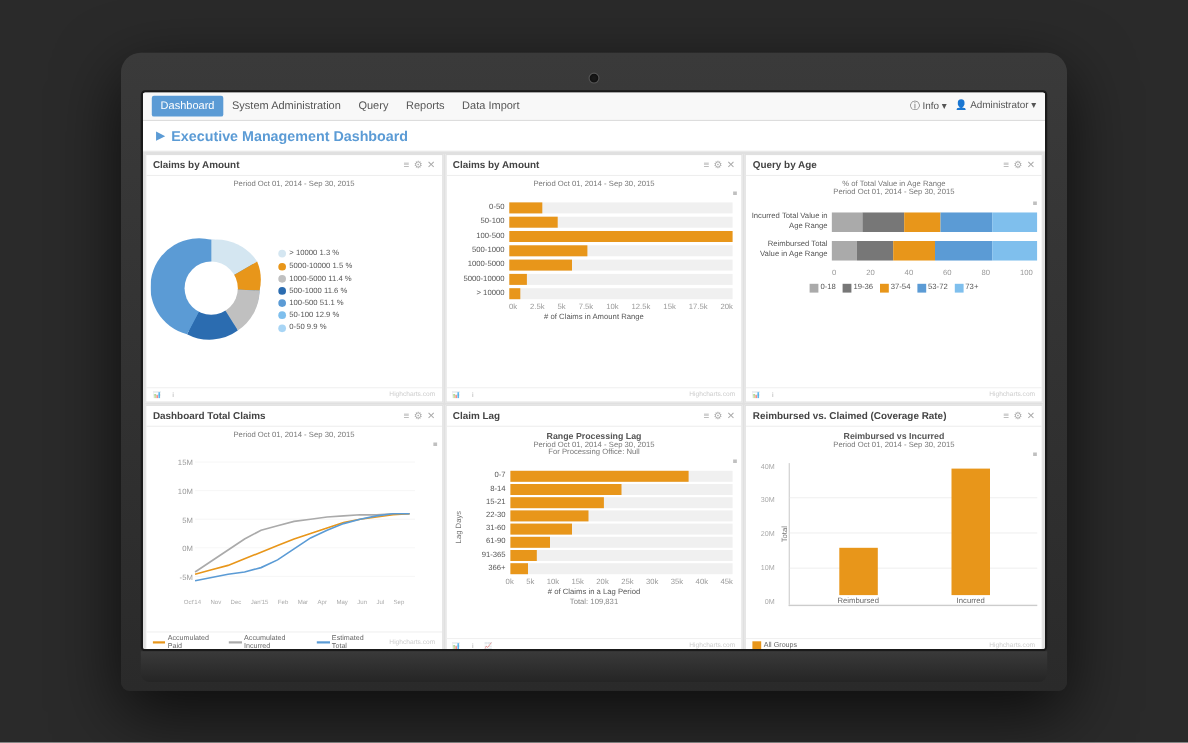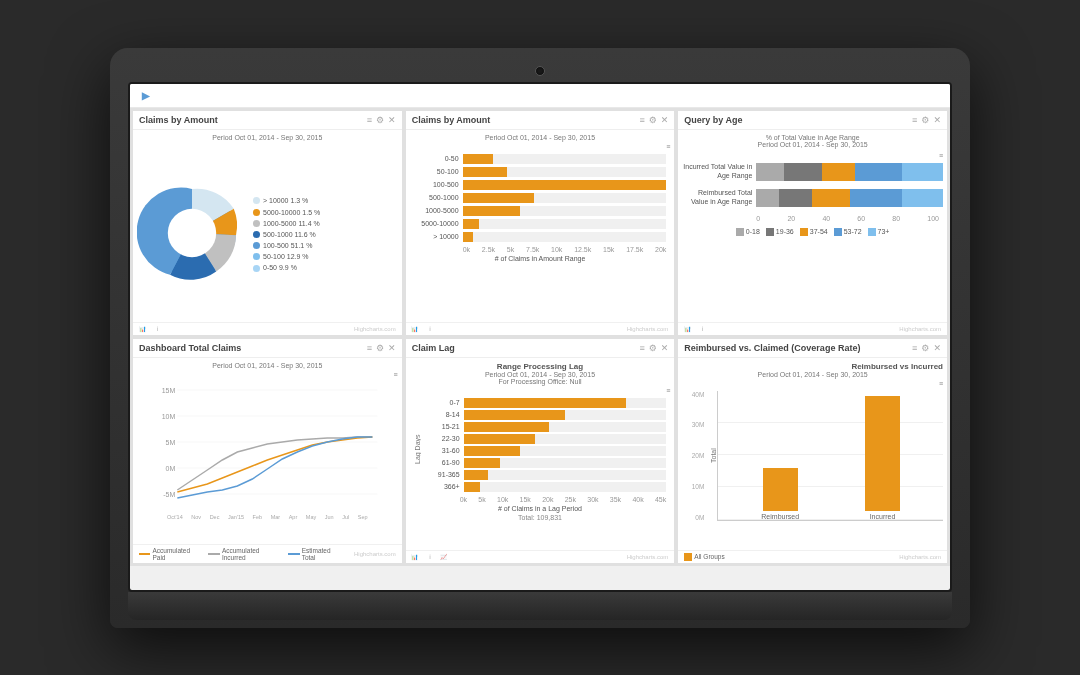--- a/index.html
+++ b/index.html
@@ -196,23 +196,35 @@
     .footer-legend-item { display: flex; align-items: center; gap: 2px; font-size: 6.5px; color: #666; }
     .footer-line { width: 12px; height: 2px; }
   </style>
 </head>
 <body>
 
 <div class="laptop-outer">
   <div class="laptop-camera"></div>
   <div class="laptop-screen">
 
+    <div class="nav-bar">
+      <div class="nav-item active">Dashboard</div>
+      <div class="nav-item">System Administration</div>
+      <div class="nav-item">Query</div>
+      <div class="nav-item">Reports</div>
+      <div class="nav-item">Data Import</div>
+      <div class="nav-right">
+        <span>ⓘ Info ▾</span>
+        <span>👤 Administrator ▾</span>
+      </div>
+    </div>
 
     <div class="page-title">
       <span class="page-title-arrow">▶</span>
+      <span>Executive Management Dashboard</span>
     </div>
 
     <div class="dashboard-grid">
 
       <div class="chart-panel">
         <div class="panel-header">
           <span class="panel-title">Claims by Amount</span>
           <div class="panel-icons">
             <span>≡</span>
             <span>⚙</span>
@@ -585,21 +597,21 @@
       <div class="chart-panel">
         <div class="panel-header">
           <span class="panel-title">Reimbursed vs. Claimed (Coverage Rate)</span>
           <div class="panel-icons">
             <span>≡</span>
             <span>⚙</span>
             <span>✕</span>
           </div>
         </div>
         <div class="panel-body">
-          <div style="font-size:8px;font-weight:bold;color:#555;text-align:right">Reimbursed vs Incurred</div>
+          <div style="font-size:8px;font-weight:bold;color:#555;text-align:center">Reimbursed vs Incurred</div>
           <div class="chart-subtitle">Period Oct 01, 2014 - Sep 30, 2015</div>
           <div style="font-size:7px;color:#888;text-align:right;margin-bottom:4px">≡</div>
 
           <div style="display:flex;align-items:stretch;height:130px">
 
             <div style="display:flex;flex-direction:column;justify-content:space-between;font-size:6.5px;color:#aaa;padding-right:3px;text-align:right;width:25px">
               <span>40M</span>
               <span>30M</span>
               <span>20M</span>
               <span>10M</span>

